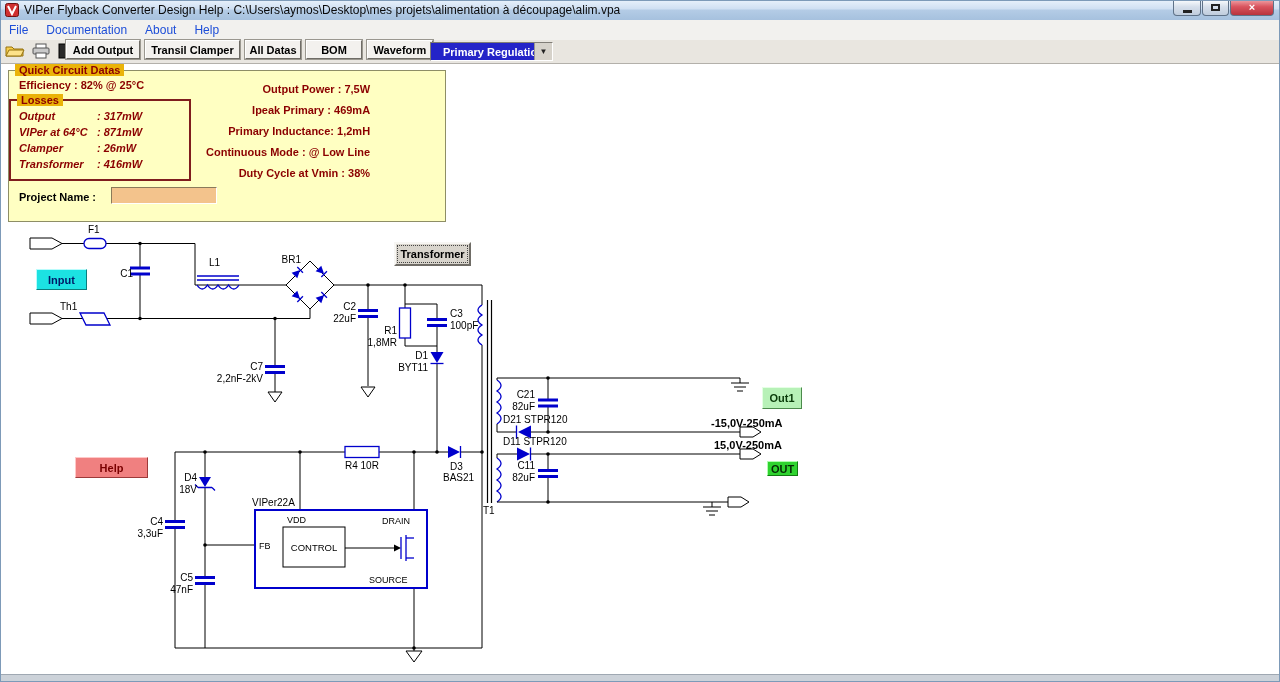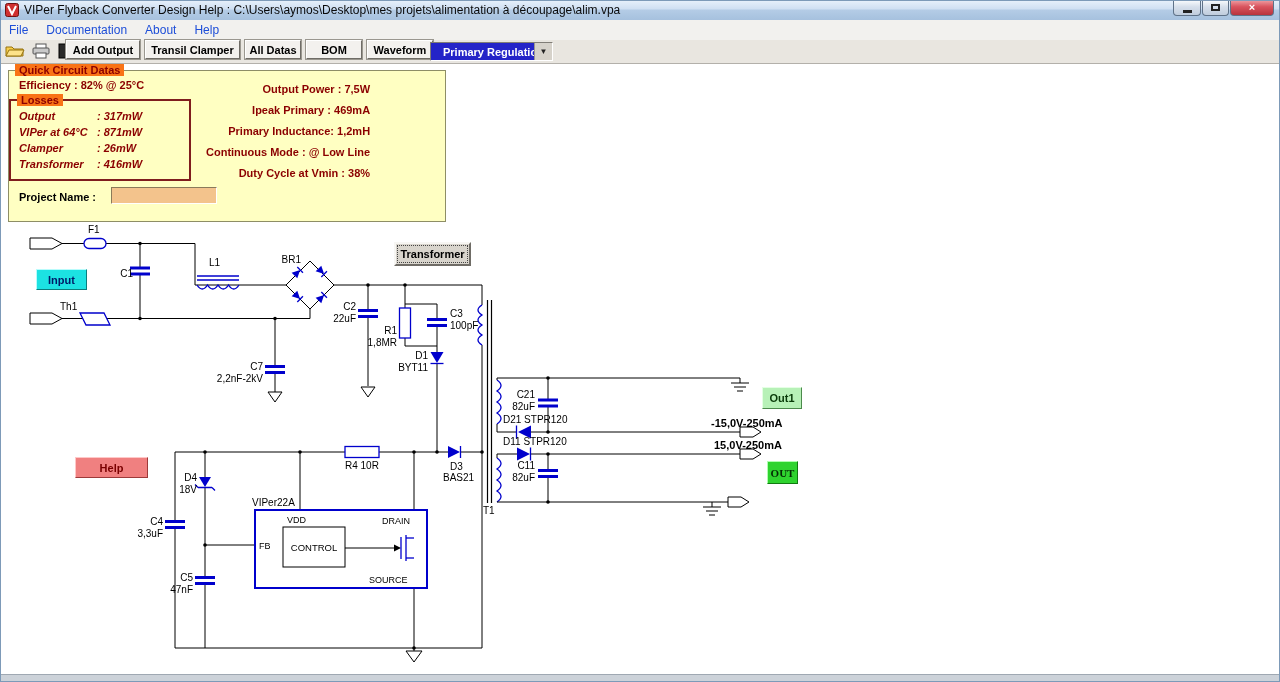--- a/index.html
+++ b/index.html
@@ -34,21 +34,21 @@
     font-size:11px;font-weight:bold;color:#000;display:flex;align-items:center;justify-content:center;box-sizing:border-box;}
   .combo{position:absolute;left:430px;top:2px;width:123px;height:19px;border:1px solid;
     border-color:#807d76 #fff #fff #807d76;background:#fff;box-sizing:border-box;display:flex;}
   .combo-sel{flex:1;background:#2424c8;color:#fff;font-size:11px;font-weight:bold;
     display:flex;align-items:center;padding-left:12px;white-space:nowrap;overflow:hidden;}
   .combo-btn{width:17px;background:#d6d2ca;border-left:1px solid #9a978f;display:flex;
     align-items:center;justify-content:center;font-size:8px;color:#222;}
   
   .quick-panel{position:absolute;left:8px;top:70px;width:438px;height:152px;background:#ffffc2;
     border:1px solid #8e8e66;box-sizing:border-box;color:#8b0000;font-size:11px;font-weight:bold;}
-  .gb-caption{position:absolute;top:-7px;left:6px;background:#f97316;padding:0 4px;font-size:11px;font-weight:bold;color:#8b0000;}
+  .gb-caption{position:absolute;top:-7px;left:6px;background:#eab308;padding:0 4px;font-size:11px;font-weight:bold;color:#8b0000;}
   .efficiency{position:absolute;left:10px;top:8px;}
   .losses-box{position:absolute;left:0;top:28px;width:182px;height:82px;border:2px solid #7f1d1d;box-sizing:border-box;}
   .loss-rows{position:absolute;left:8px;top:9px;right:4px;font-style:italic;}
   .loss-row{display:flex;height:16px;line-height:13px;}
   .loss-label{width:78px;}
   .stats{position:absolute;left:197px;top:12px;}
   .stat-line{line-height:13px;margin-bottom:8px;white-space:nowrap;text-align:right;}
   .project-label{position:absolute;left:10px;top:120px;color:#000;}
   .project-input{position:absolute;left:102px;top:116px;width:106px;height:17px;background:#f3c38c;
     border:1px solid;border-color:#8a7a5a #ffffff #ffffff #8a7a5a;box-sizing:border-box;
@@ -58,22 +58,22 @@
     font-family:"Liberation Sans",sans-serif;font-size:11px;font-weight:bold;box-sizing:border-box;}
   .btn-transformer{left:394px;top:242px;width:77px;height:24px;background:#d8d4cc;
     border:2px solid;border-color:#f7f6f3 #6f6c66 #6f6c66 #f7f6f3;color:#000;
     outline:1px dotted #444;outline-offset:-4px;}
   .btn-input{left:36px;top:269px;width:51px;height:21px;background:#1ce2e2;
     border:1px solid;border-color:#b8fcfc #0a7d7d #0a7d7d #b8fcfc;color:#001a66;}
   .btn-viper{left:75px;top:457px;width:73px;height:21px;background:#f08080;
     border:1px solid;border-color:#ffc8c8 #9c3a3a #9c3a3a #ffc8c8;color:#7a0000;}
   .btn-out1{left:762px;top:387px;width:40px;height:22px;background:#b7f1b7;
     border:1px solid;border-color:#e4ffe4 #4c8a4c #4c8a4c #e4ffe4;color:#083a08;}
-  .btn-out{left:767px;top:461px;width:31px;height:23px;background:#2fd32f;
-    border:1px solid;border-color:#b0ffb0 #117a11 #117a11 #b0ffb0;color:#042a04;font-family:Liberation Serif, serif;}
+  .btn-out{left:767px;top:461px;width:31px;height:15px;background:#2fd32f;
+    border:1px solid;border-color:#b0ffb0 #117a11 #117a11 #b0ffb0;color:#042a04;}
   
   .schematic{position:absolute;left:0;top:0;}
   .w{stroke:#000;stroke-width:1;fill:none;}
   .w2{stroke:#000;stroke-width:1.2;fill:none;}
   .blue{stroke:#0000cc;stroke-width:1.3;fill:none;}
   .comp{stroke:#0000cc;stroke-width:1.3;fill:#ffffff;}
   .plate{stroke:#0000cc;stroke-width:3;fill:none;}
   .bluef{fill:#0000cc;stroke:none;}
   .conn{fill:#fff;stroke:#000;stroke-width:1;}
   .dot{fill:#000;stroke:none;}

